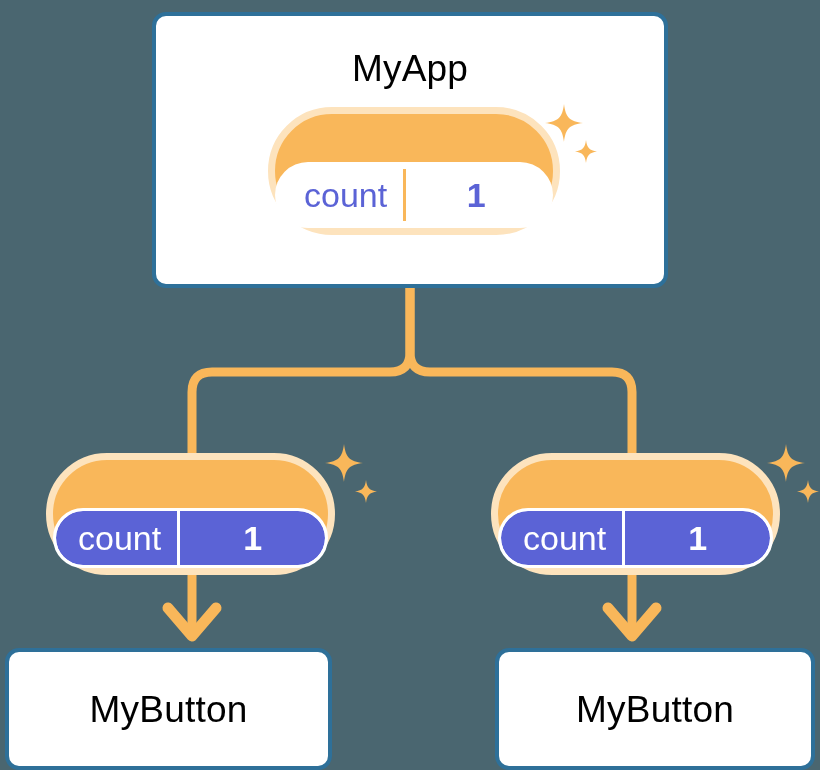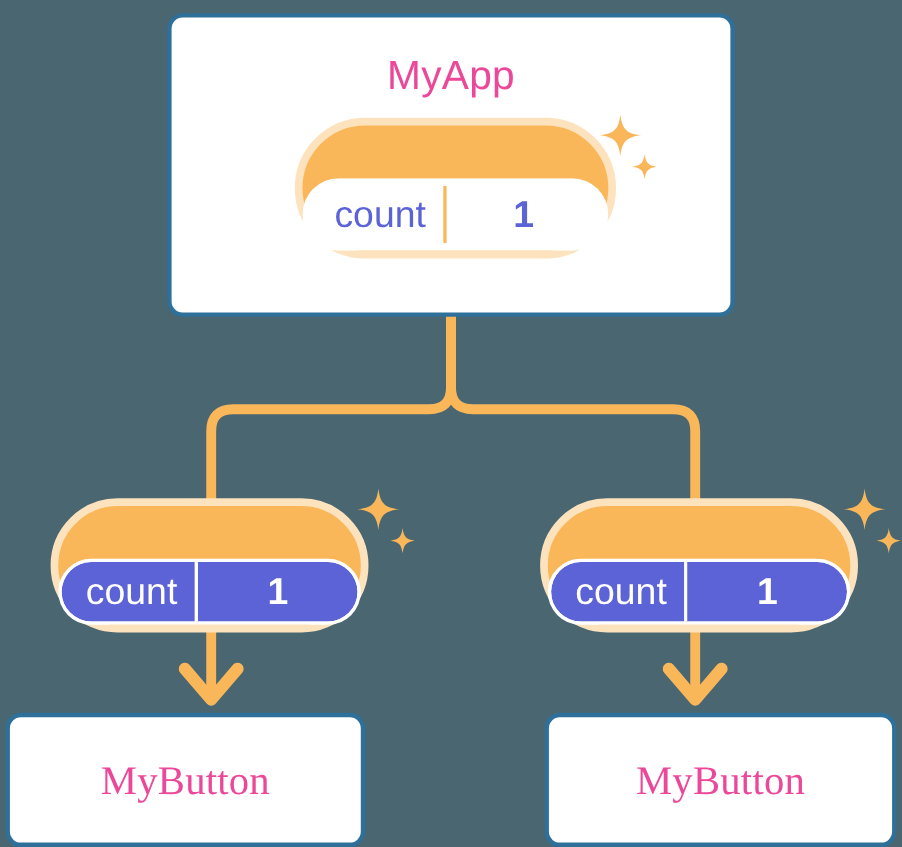--- a/index.html
+++ b/index.html
@@ -54,32 +54,31 @@
     top: 648px;
     width: 320px;
     height: 122px;
   }
 
   .comp-title {
     position: absolute;
     left: 0;
     right: 0;
     text-align: center;
-    color: #ec4899;
+    color: #000000;
     font-size: 37px;
     font-weight: 400;
     letter-spacing: 0.2px;
     white-space: nowrap;
   }
   #app-title {
     top: 32px;
   }
   .btn-title {
     top: 37px;
-    font-family: Liberation Serif, serif;
   }
 
   
   .pill {
     position: absolute;
     box-sizing: border-box;
     border-radius: 999px;
     
     border: 7px solid #fde3bd;
     background: #f9b75a;

